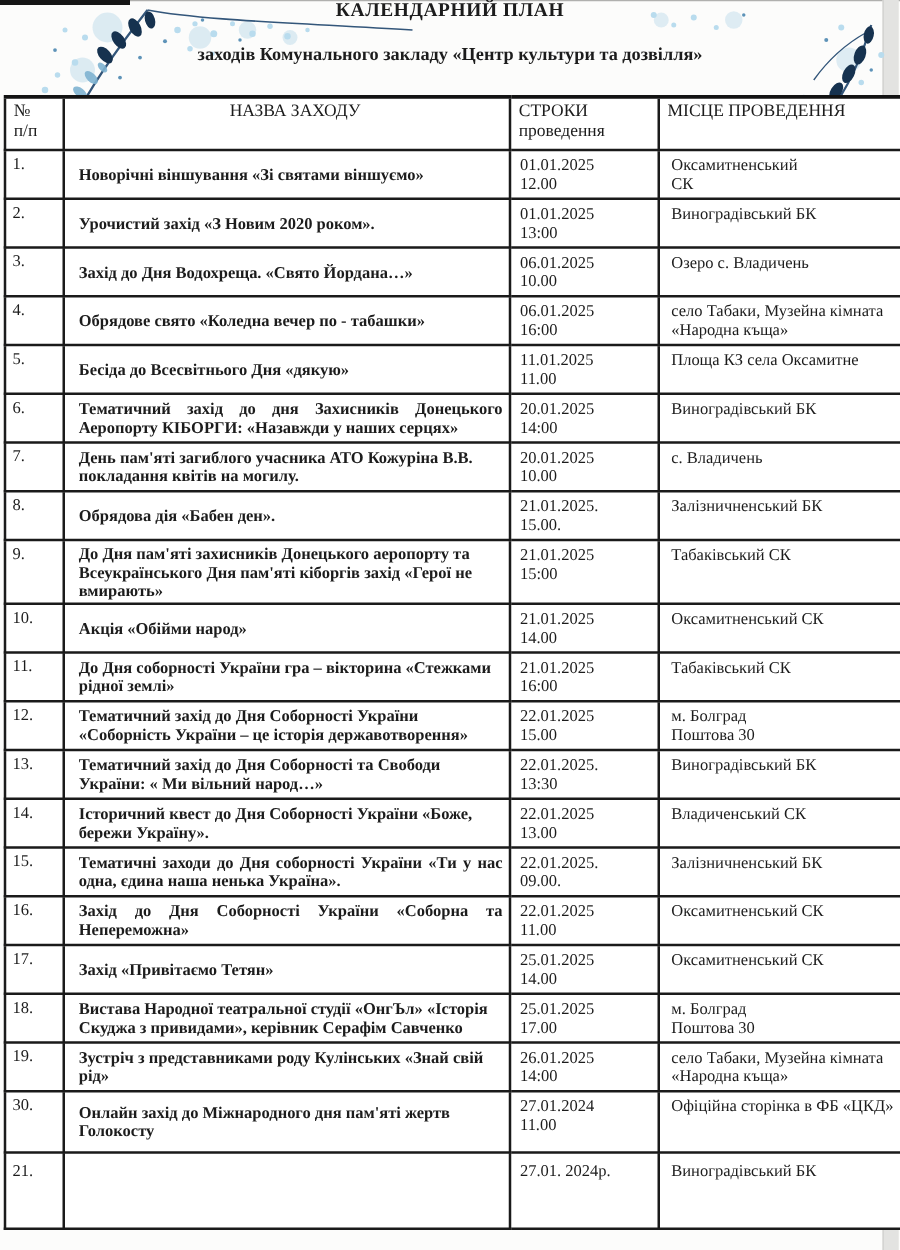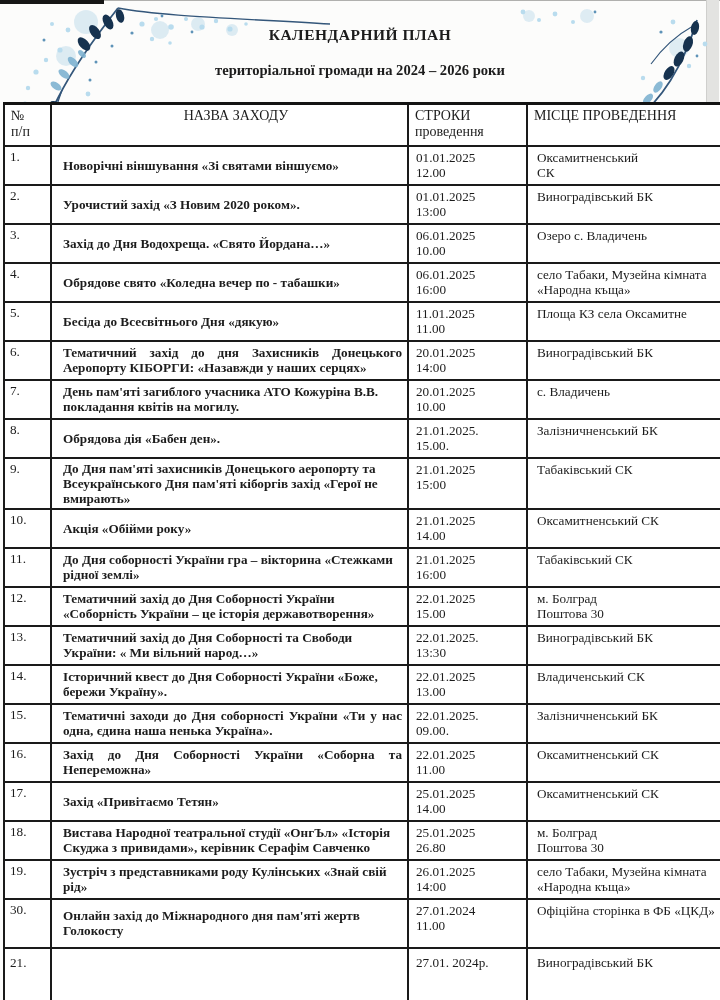--- a/index.html
+++ b/index.html
@@ -8,21 +8,21 @@
     background:#fcfcfb; color:#1c1c1c;
     font-family:"Liberation Serif","DejaVu Serif",serif;
   }
   .top-edge-line { position:absolute; top:0; left:0; right:0; height:1px; background:#b0b0ae; }
   .scan-bar { position:absolute; top:0; left:0; width:104px; height:4px; background:#161616; }
   .page-edge-right { position:absolute; top:0; bottom:0; right:1px; width:12px; background:#e3e3e1; border-left:1px solid #cfcfcd; }
   .floral { position:absolute; pointer-events:none; }
   .floral.tl { left:0; top:2px; }
   .floral.tr { right:2px; top:4px; }
 
-  .titles { position:relative; text-align:center; padding-top:26px; z-index:2; }
+  .titles { position:relative; text-align:center; z-index:2; }
   .title-main { font-size:15.5px; font-weight:bold; letter-spacing:.5px; margin-bottom:17px; }
   .subtitle-line { font-size:14.6px; font-weight:bold; line-height:19.5px; padding:0 86px; }
 
   table.schedule {
     border-collapse:collapse; table-layout:fixed;
     width:702px; margin:21px 0 0 3px; position:relative; z-index:1;
     background:#fff;
   }
   th,td { border:2px solid #1a1a1a; vertical-align:top; overflow:hidden; }
   thead th { border-top:3px solid #131313; font-weight:normal; font-size:14px; line-height:16px; padding:3px 4px 5px 6px; text-align:left; }
@@ -166,21 +166,21 @@
       <circle cx="156" cy="100" r="1.5"></circle>
       <circle cx="130" cy="132" r="1.5"></circle>
     <circle cx="50" cy="154" r="1.6"></circle>
       <circle cx="214" cy="52" r="1.4"></circle>
       <circle cx="112" cy="8" r="1.4"></circle>
   </g>
 </svg>
 
 <div class="titles">
   <div class="title-main">КАЛЕНДАРНИЙ ПЛАН</div>
-  <div class="subtitle-line">територіальної громади на 2024 – 2026 роки</div>
+  <div class="subtitle-line">заходів Комунального закладу «Центр культури та дозвілля»</div>
 </div>
 
 <table class="schedule">
   <thead>
     <tr>
       <th class="c-num">
         <div>№</div>
         <div>п/п</div>
       </th>
       <th class="c-name">НАЗВА ЗАХОДУ</th>
@@ -327,21 +327,21 @@
         </td>
         <td class="c-place">
           <div>Табаківський СК</div>
         </td>
       </tr>
       <tr>
         <td class="c-num">
           <div>10.</div>
         </td>
         <td class="c-name">
-          <div>Акція «Обійми року»</div>
+          <div>Акція «Обійми народ»</div>
         </td>
         <td class="c-date">
           <div>21.01.2025</div>
           <div>14.00</div>
         </td>
         <td class="c-place">
           <div>Оксамитненський СК</div>
         </td>
       </tr>
       <tr>
@@ -452,21 +452,21 @@
       </tr>
       <tr>
         <td class="c-num">
           <div>18.</div>
         </td>
         <td class="c-name">
           <div>Вистава Народної театральної студії «ОнгЪл» «Історія Скуджа з привидами», керівник Серафім Савченко</div>
         </td>
         <td class="c-date">
           <div>25.01.2025</div>
-          <div>26.80</div>
+          <div>17.00</div>
         </td>
         <td class="c-place">
           <div>м. Болград</div>
           <div>Поштова 30</div>
         </td>
       </tr>
       <tr>
         <td class="c-num">
           <div>19.</div>
         </td>

